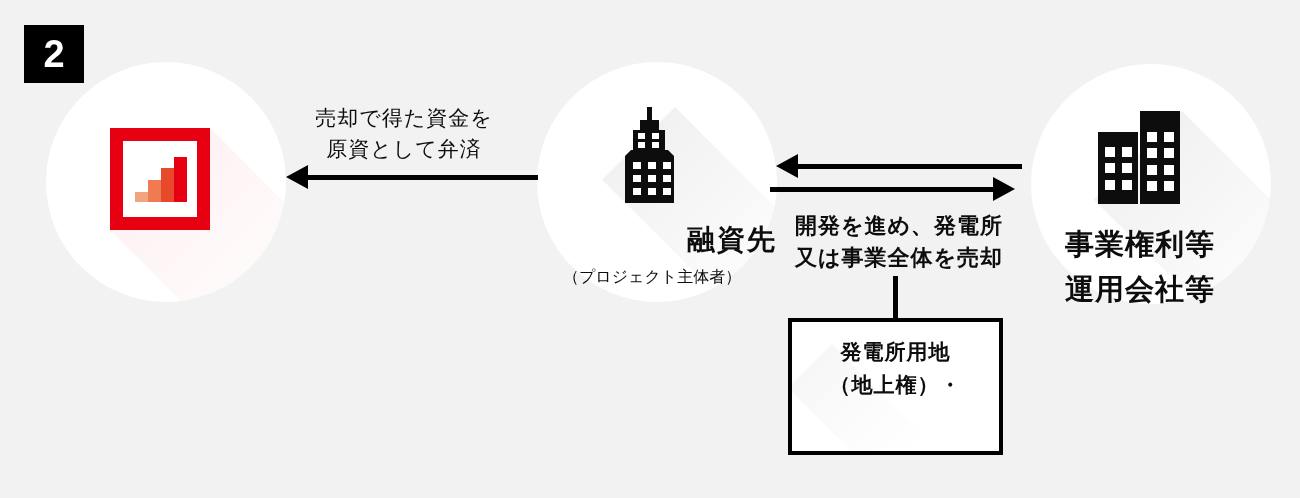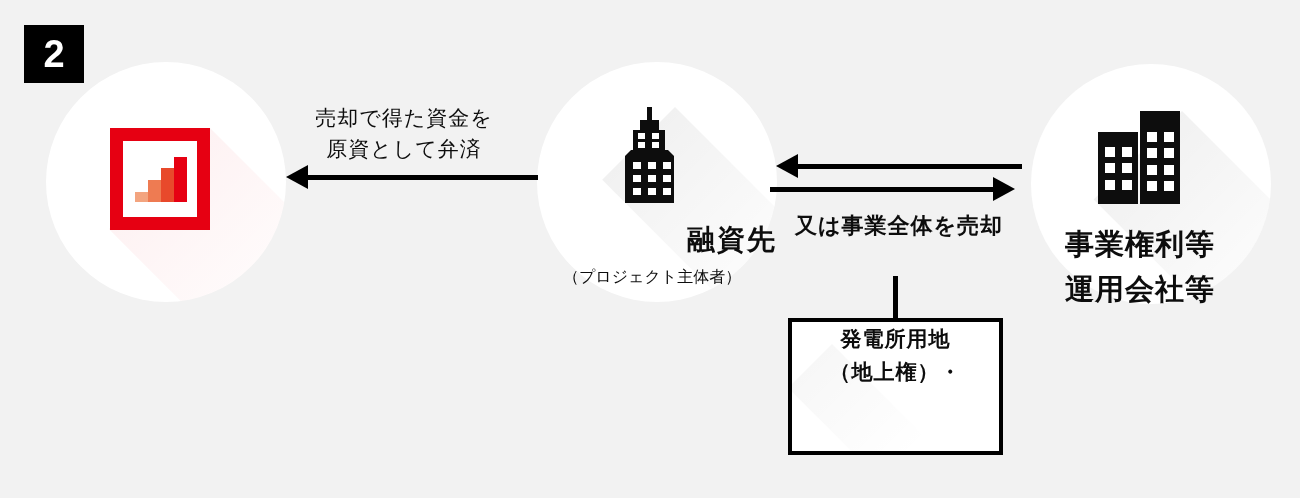--- a/index.html
+++ b/index.html
@@ -48,21 +48,21 @@
   .head-repay{left:286px;top:165px;}
   .head-consideration{left:776px;top:154px;}
   .head-develop{left:993px;top:177px;}
 
   
   .vline{left:893px;top:276px;width:5px;height:46px;background:#000;}
   .asset-box{left:788px;top:318px;width:215px;height:137px;background:#fff;border:4px solid #000;
              box-sizing:border-box;overflow:hidden;}
   .asset-box-shadow{left:40px;top:22px;width:170px;height:62px;transform-origin:0 0;transform:rotate(45deg);
              background:linear-gradient(to right, rgba(0,0,0,0.03), rgba(0,0,0,0) 80%);}
-  .asset-text{position:relative;font-size:21px;font-weight:700;letter-spacing:1px;line-height:33px;}
+  .asset-text{position:relative;margin-top:13px;font-size:21px;font-weight:700;letter-spacing:1px;line-height:33px;}
 </style>
 </head>
 <body>
 
 <div class="stage">
 
   <div class="abs badge">
     <span>2</span>
   </div>
 
@@ -136,20 +136,21 @@
   </div>
   <div class="abs hline line-repay"></div>
   <div class="abs tri head-left head-repay"></div>
 
   <div class="abs hline line-consideration"></div>
   <div class="abs tri head-left head-consideration"></div>
 
   <div class="abs hline line-develop"></div>
   <div class="abs tri head-right head-develop"></div>
   <div class="abs jp flow-develop">
+    <div>開発を進め、発電所</div>
     <div>又は事業全体を売却</div>
   </div>
 
   <div class="abs vline"></div>
   <div class="abs asset-box">
     <div class="abs asset-box-shadow"></div>
     <div class="jp asset-text">
       <div>発電所用地</div>
       <div>（地上権）・</div>
     </div>

